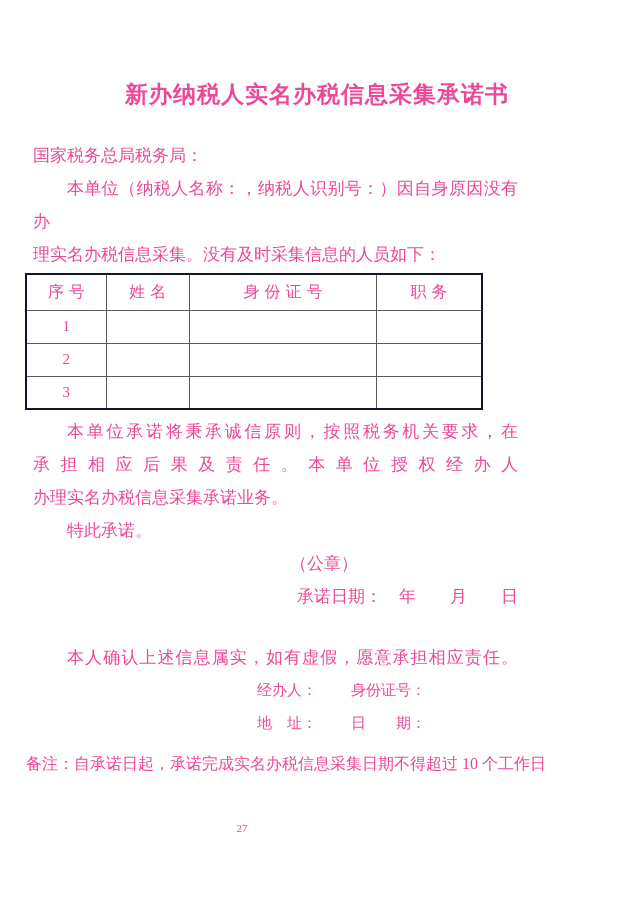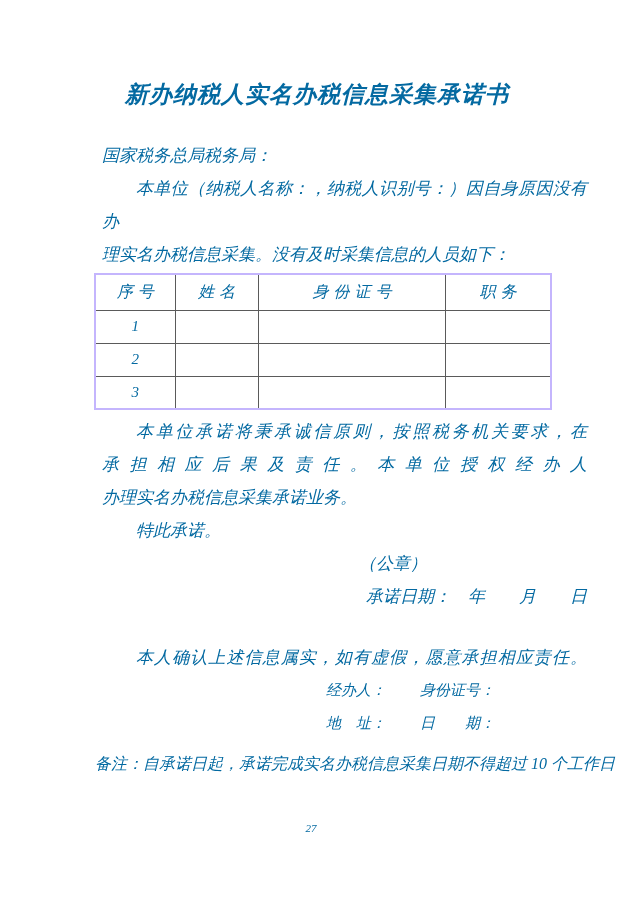--- a/index.html
+++ b/index.html
@@ -3,26 +3,25 @@
 <meta charset="utf-8">
 <style>
   * { margin: 0; padding: 0; box-sizing: border-box; }
   html, body { background: #ffffff; }
   .page {
     position: relative;
     width: 634px;
     height: 898px;
     background: #ffffff;
     font-family: "Liberation Serif", "DejaVu Serif", serif;
-    color: #0369a1;
+    color: #ec4899;
     overflow: hidden;
-    font-style: italic;
   }
   .content {
-    margin-left: 102px;
+    margin-left: 33px;
     width: 485px;
   }
   .doc-title {
     padding-top: 80px;
     text-align: center;
     font-family: "Liberation Sans", "DejaVu Sans", sans-serif;
     font-size: 23px;
     font-weight: bold;
     line-height: 28px;
     letter-spacing: 1px;
@@ -49,21 +48,21 @@
     table-layout: fixed;
   }
   .commit-table td, .commit-table th {
     border: 1px solid #5a5a5a;
     text-align: center;
     vertical-align: middle;
     font-weight: normal;
     font-size: 16px;
     padding: 0;
   }
-  .commit-table { border: 2px solid #c4b5fd; }
+  .commit-table { border: 2px solid #0f172a; }
   .commit-table tr.hdr th { height: 36px; letter-spacing: 5px; padding-left: 5px; }
   .commit-table tr.body-row td { height: 33px; font-size: 15px; }
   .col-index { width: 76px; }
   .col-name  { width: 79px; }
   .col-id    { width: 178px; }
   .col-pos   { width: 100px; }
   .seal-line  { margin-left: 257px; }
   .date-line  { margin-left: 255px; text-align: right; }
   .confirm-line { margin-top: 28px; }
   .sig-line {

